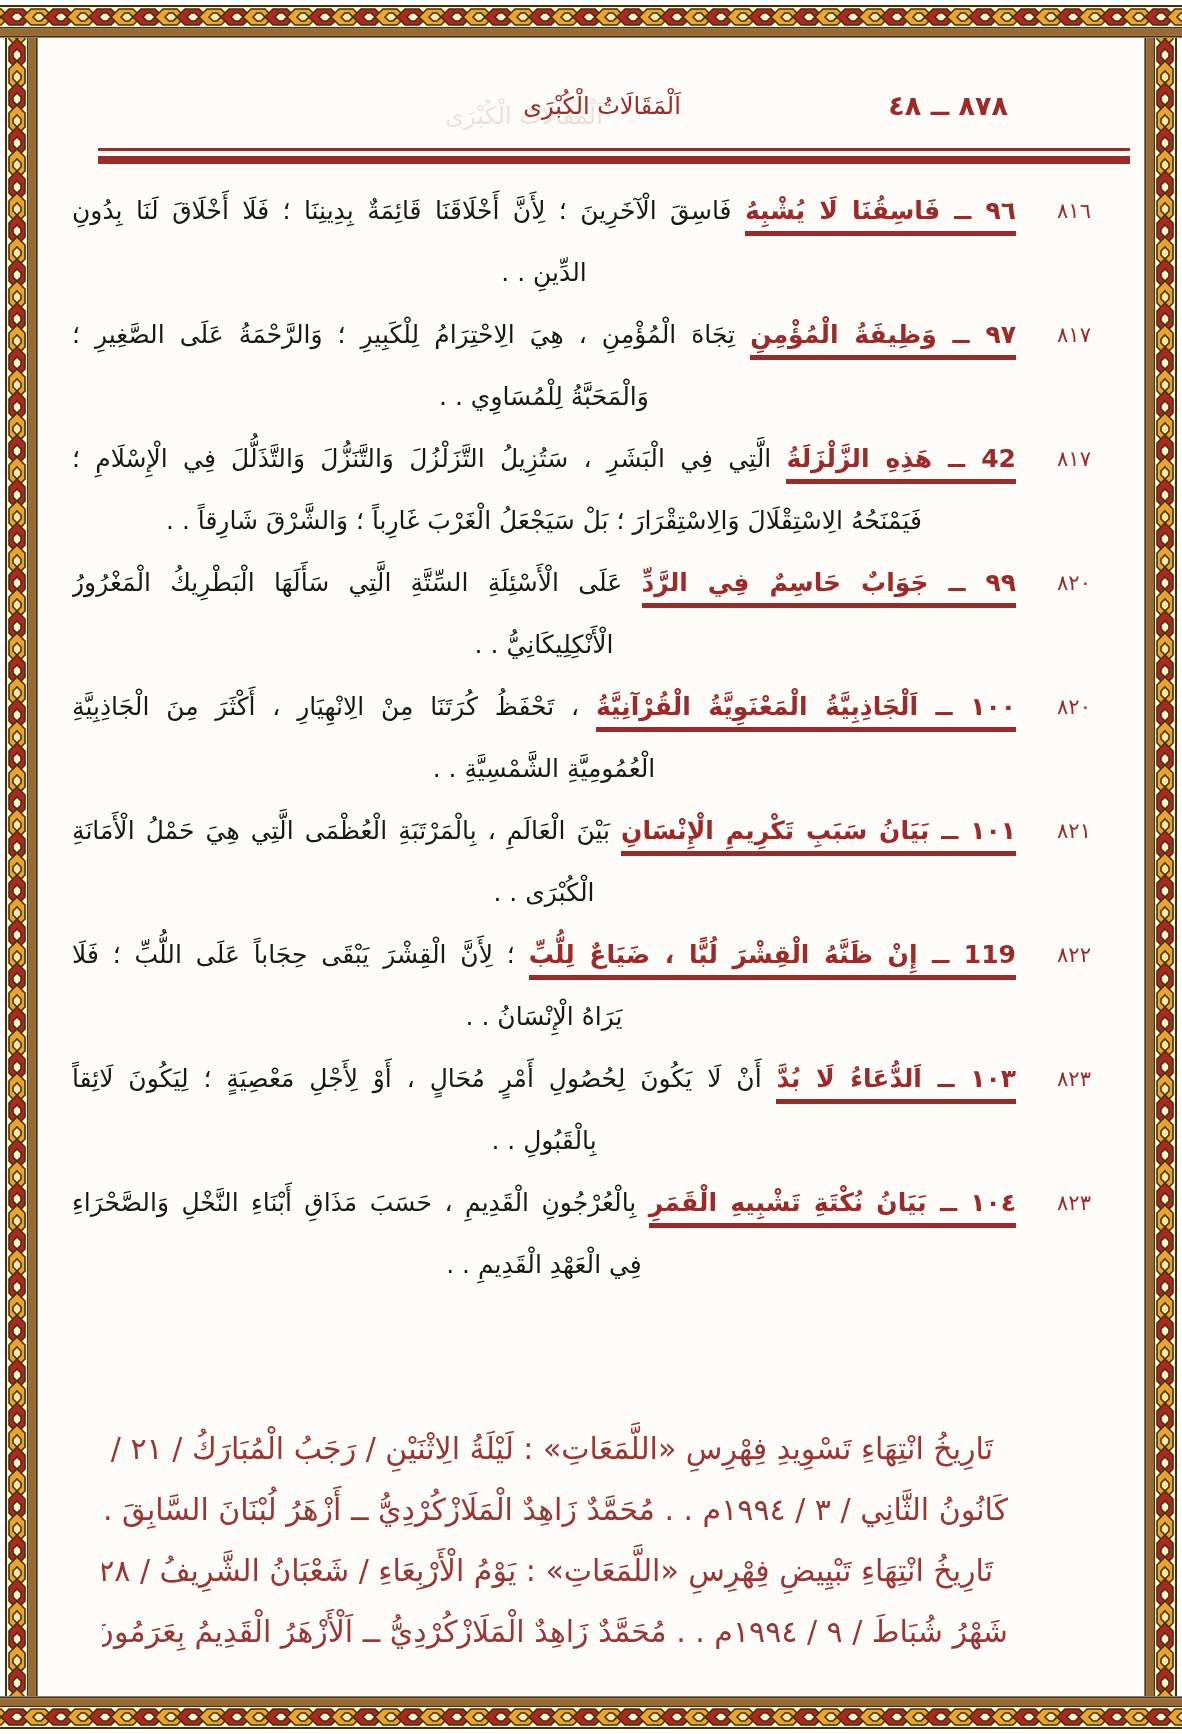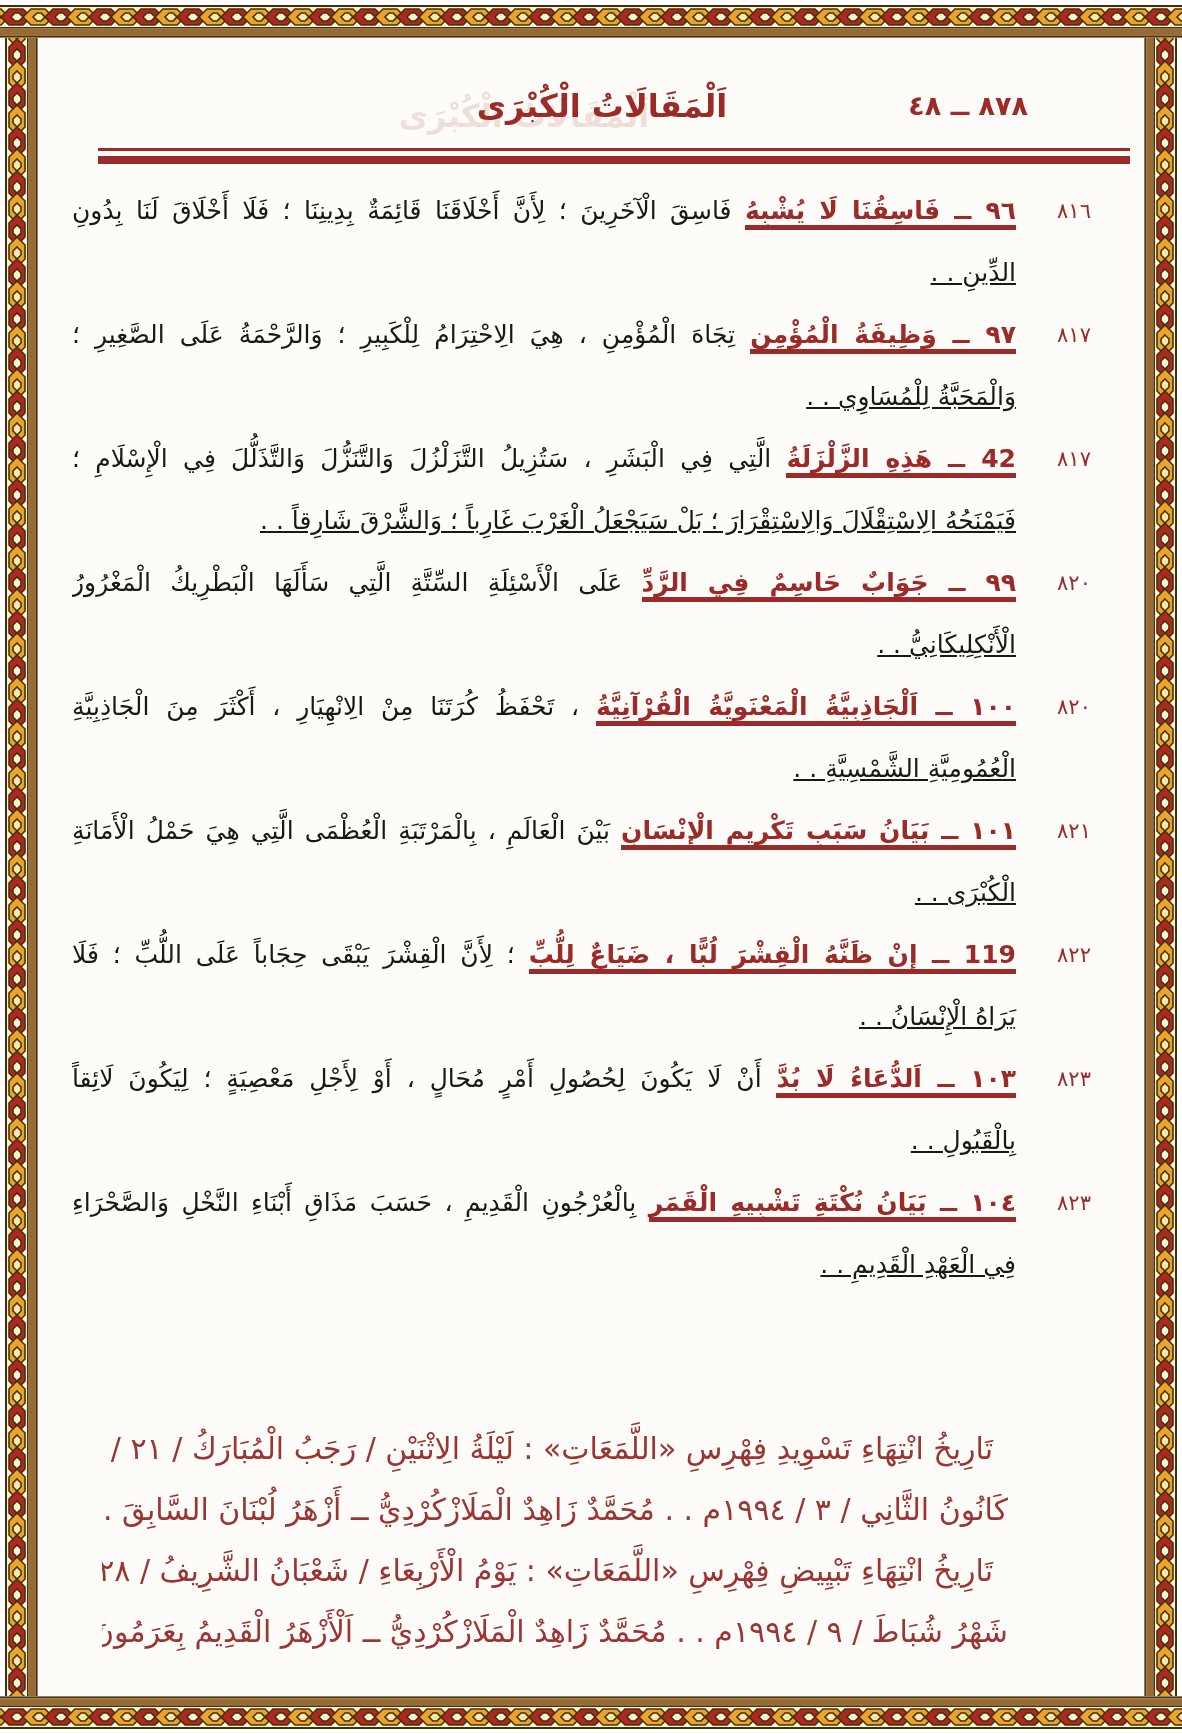--- a/index.html
+++ b/index.html
@@ -13,25 +13,25 @@
   #strip-left{top:38px;left:0;}
   #strip-right{top:38px;right:0;}
   .content{
     position:absolute;top:38px;left:38px;right:38px;bottom:38px;
     background:#FDFCF8;direction:rtl;
     padding:24px 12px 0 34px;box-sizing:border-box;
     color:var(--text-black,#161514);
   }
   .header{position:relative;height:60px;margin-top:14px;}
   .header-nums{
-    position:absolute;right:104px;top:0;line-height:60px;
+    position:absolute;right:124px;top:0;line-height:60px;
     font-size:27px;font-weight:bold;color:var(--accent-red,#9C2A28);
   }
   .header-title{
-    text-align:center;line-height:60px;font-size:32px;font-weight:bold;
+    text-align:center;line-height:60px;font-size:24px;font-weight:normal;
     color:var(--accent-red,#9C2A28);
     text-shadow:-78px 10px 0 rgba(158,60,55,0.15);
   }
   .rule{
     margin:12px 2px 0 26px;height:5px;
     border-top:3px solid var(--accent-red,#9C2A28);
     border-bottom:8px solid var(--accent-red,#9C2A28);
   }
   .entries{margin-top:16px;}
   .entry{display:flex;height:124px;}
@@ -39,23 +39,23 @@
     flex:none;width:116px;text-align:center;line-height:62px;
     font-size:21px;font-weight:normal;color:var(--accent-red,#9C2A28);
   }
   .etext{flex:1;min-width:0;font-size:25px;}
   .l1{
     line-height:62px;white-space:nowrap;overflow:hidden;
     text-align:justify;text-align-last:justify;
   }
   .lead{
     color:var(--accent-red,#9C2A28);font-weight:bold;
-    border-bottom:5px solid var(--accent-red,#9C2A28);
-  }
-  .l2{line-height:62px;text-align:right;text-decoration:underline;}
+    border-bottom:5px solid var(--accent-red,#9C2A28);padding-bottom:6px;
+  }
+  .l2{line-height:62px;text-align:center;}
   .colophon{margin-top:122px;padding:0 124px 0 30px;}
   .col-para{color:var(--footer-red,#9A3533);font-size:30px;}
   .cl1{line-height:61px;text-align:right;padding-left:0;padding-right:15px;white-space:nowrap;overflow:hidden;}
   .cl2{line-height:61px;text-align:right;white-space:nowrap;overflow:hidden;}
 </style>
 </head>
 <body>
 
 <svg width="0" height="0" style="position:absolute" aria-hidden="true">
   <defs>

